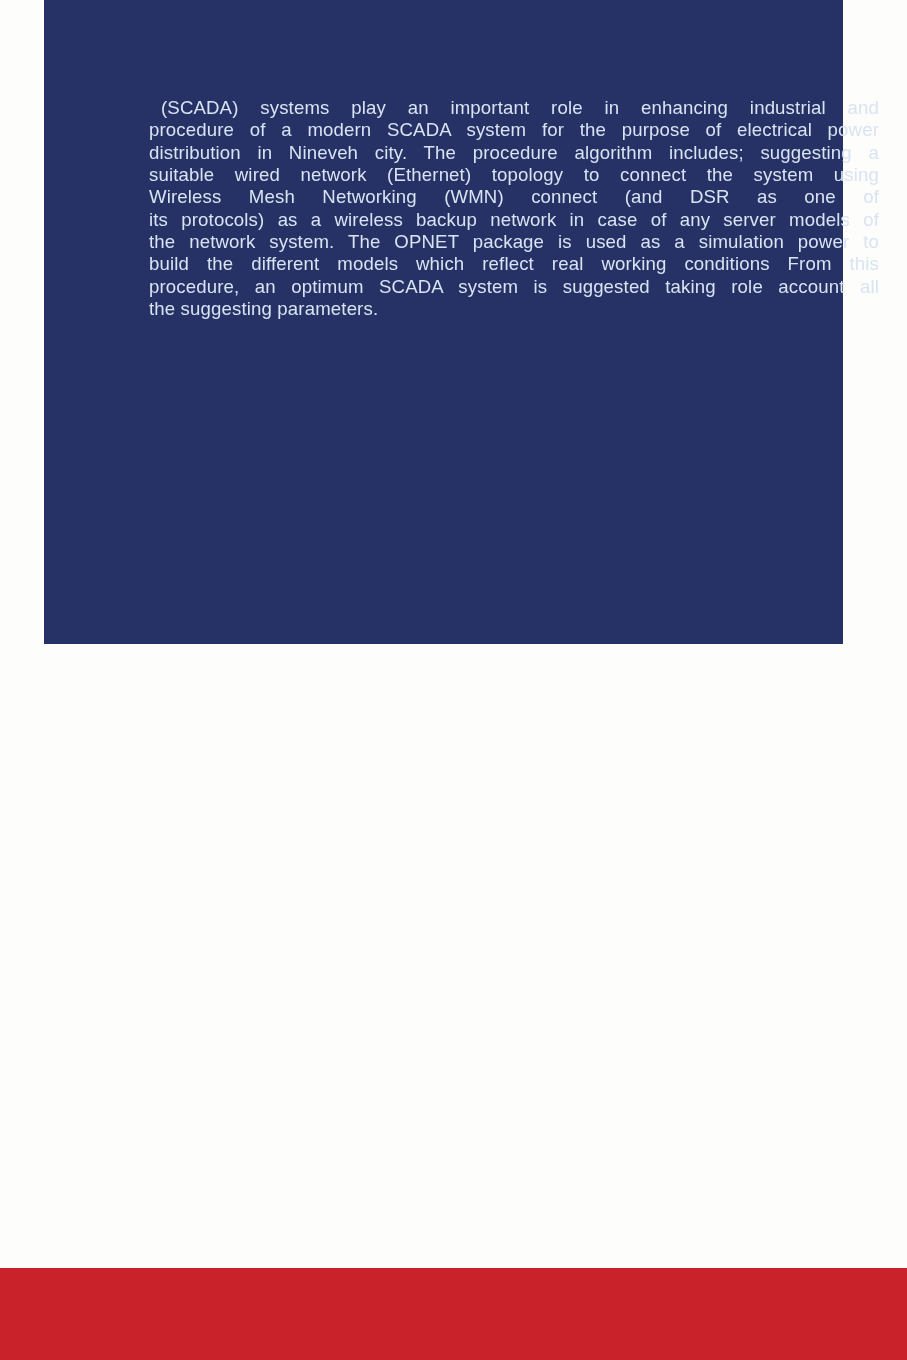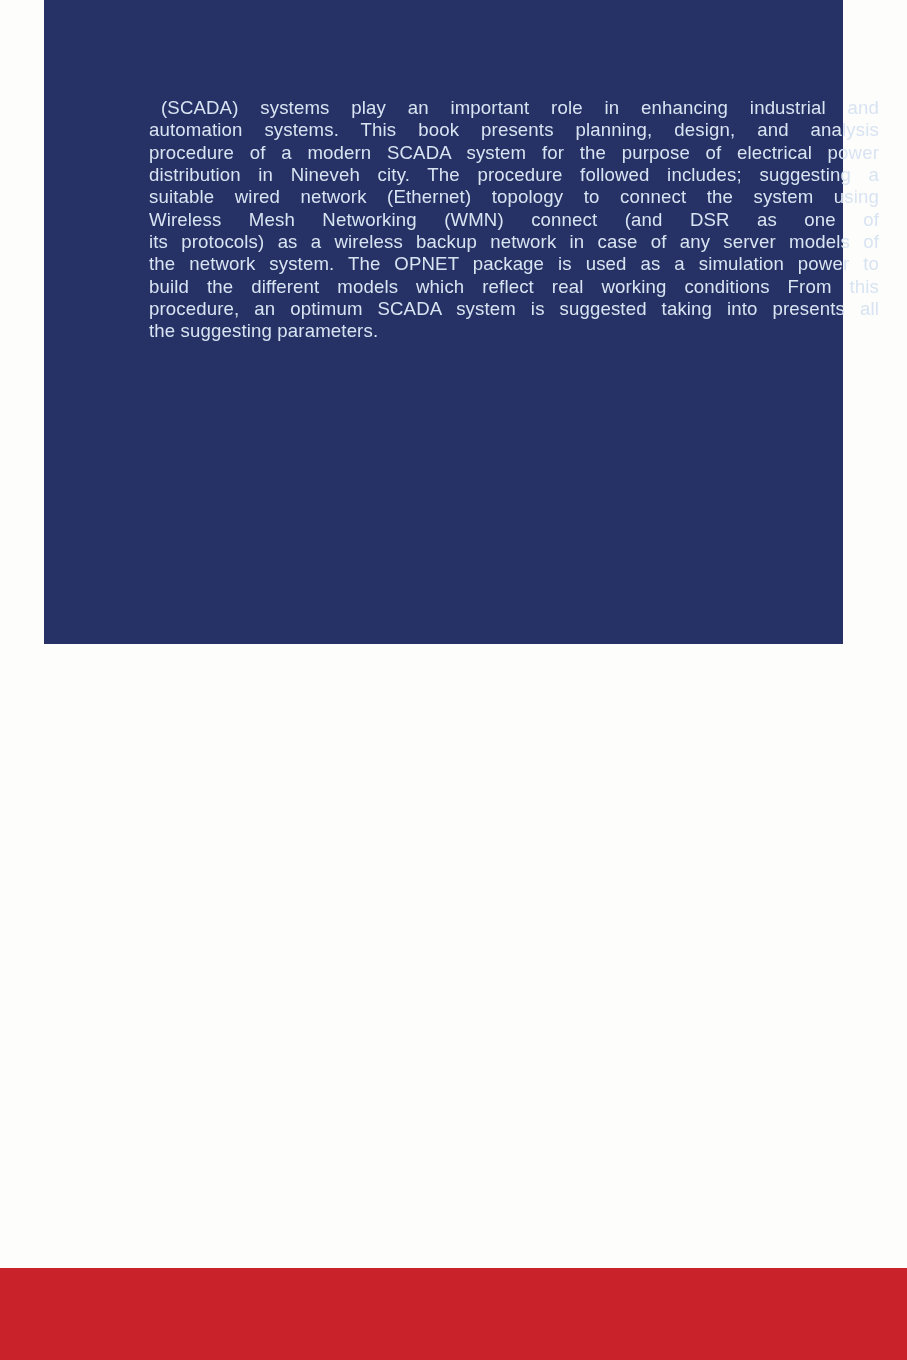--- a/index.html
+++ b/index.html
@@ -43,29 +43,28 @@
   }
 </style>
 </head>
 <body>
 
 <div>
 
   <section class="navy-section">
     <div class="synopsis">
       <div class="jline first">(SCADA) systems play an important role in enhancing industrial and</div>
-      <div class="jline">automation systems. This book presents planning, design, and analysis</div>
       <div class="jline">procedure of a modern SCADA system for the purpose of electrical power</div>
-      <div class="jline">distribution in Nineveh city. The procedure followed includes; suggesting a</div>
+      <div class="jline">distribution in Nineveh city. The procedure algorithm includes; suggesting a</div>
       <div class="jline">suitable wired network (Ethernet) topology to connect the system using</div>
       <div class="jline">Wireless Mesh Networking (WMN) connect (and DSR as one of</div>
       <div class="jline">its protocols) as a wireless backup network in case of any server models of</div>
       <div class="jline">the network system. The OPNET package is used as a simulation power to</div>
       <div class="jline">build the different models which reflect real working conditions From this</div>
-      <div class="jline">procedure, an optimum SCADA system is suggested taking into presents all</div>
+      <div class="jline">procedure, an optimum SCADA system is suggested taking role account all</div>
       <div class="jline last">the suggesting parameters.</div>
     </div>
   </section>
 
   <section class="white-section">
     
 
     
   </section>
 

